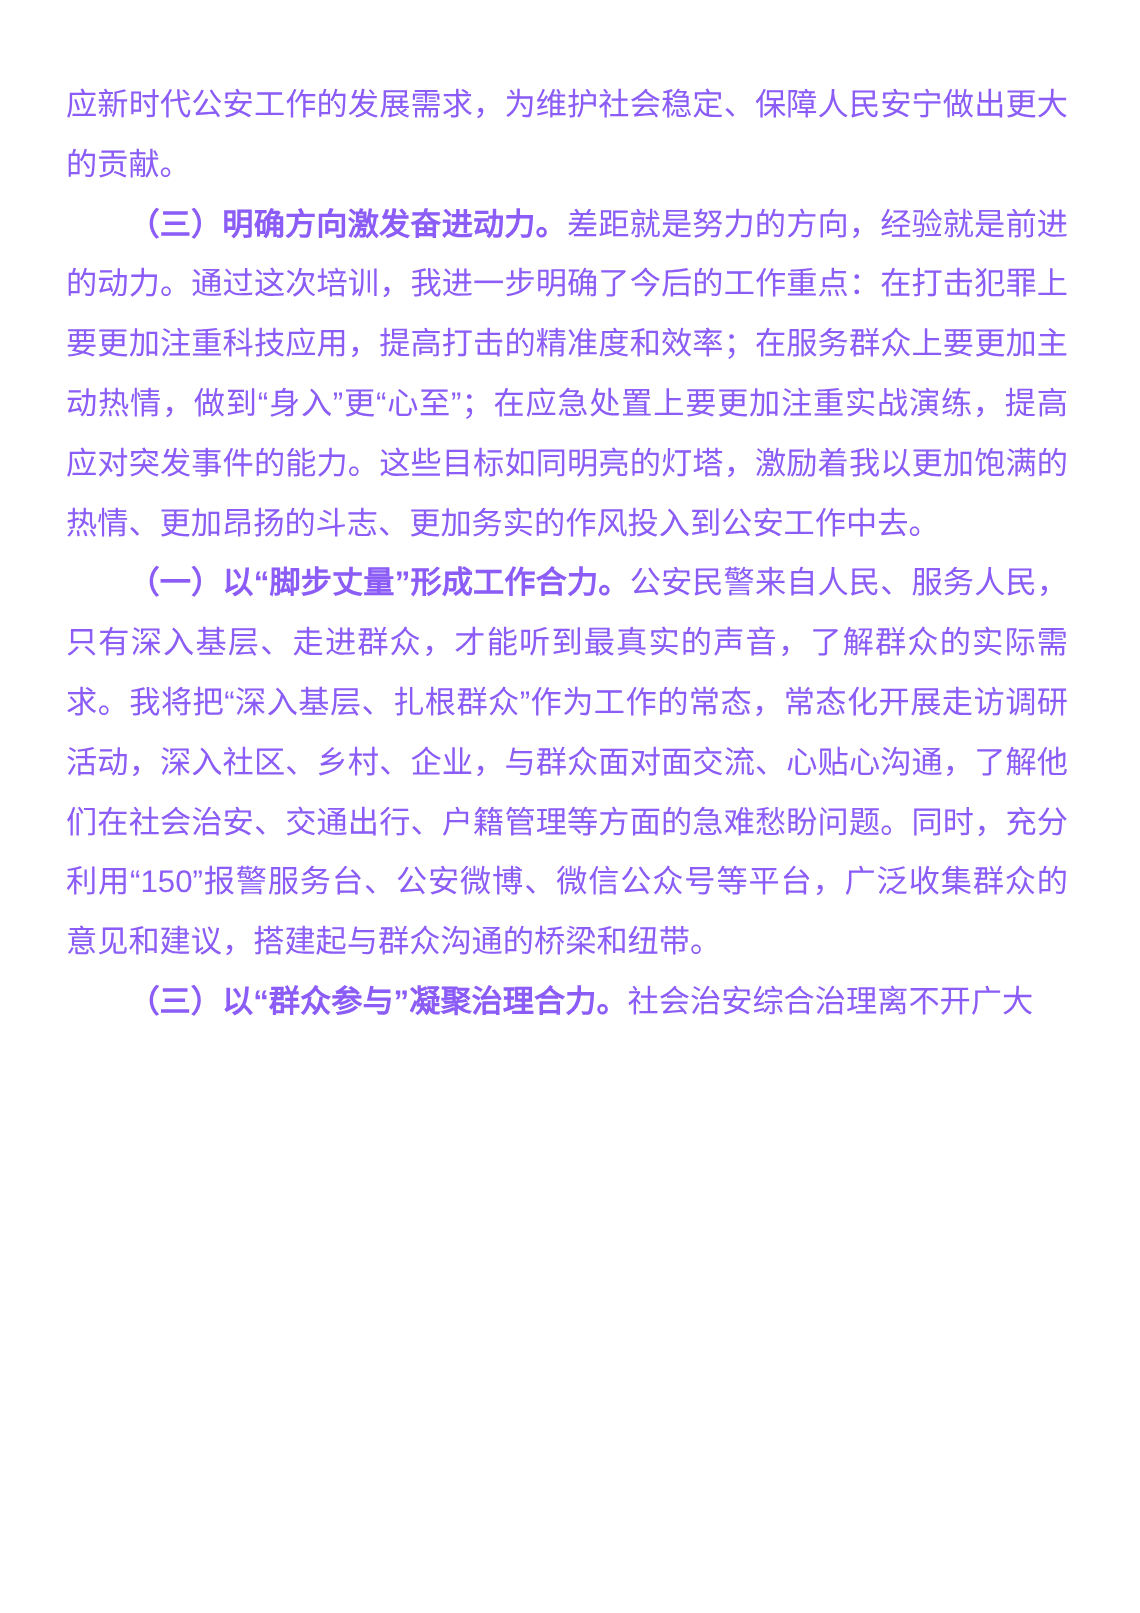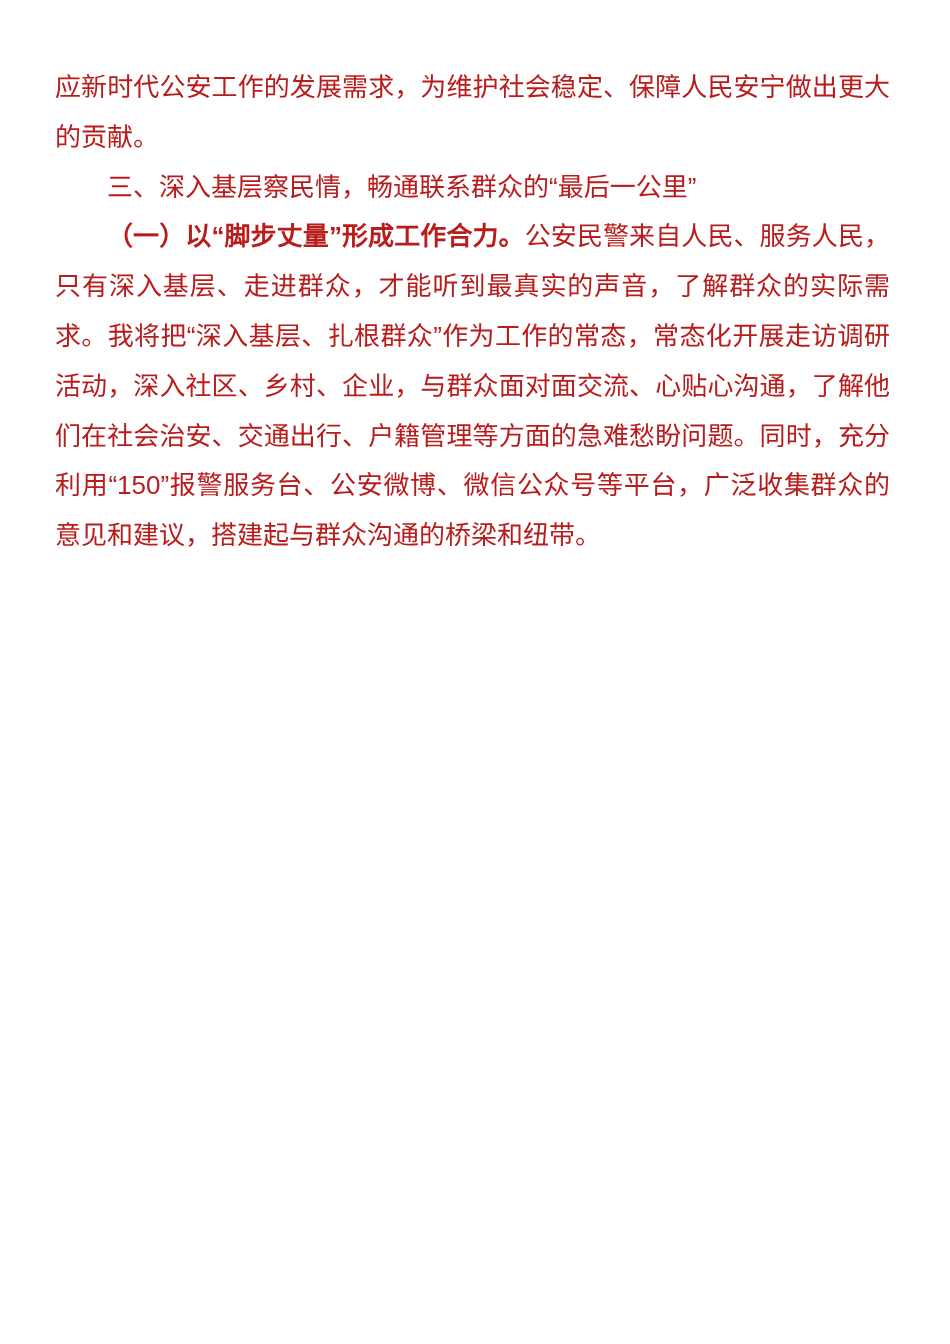--- a/index.html
+++ b/index.html
@@ -14,21 +14,21 @@
     margin: 0 auto;
     background: #ffffff;
     box-sizing: border-box;
     padding: 63px 60px 0 55px;
     overflow: hidden;
   }
   .doc-body {
     font-family: "Liberation Sans", "DejaVu Sans", sans-serif;
     font-size: 26px;
     line-height: 49.8px;
-    color: #b91c1c;
+    color: #8b5cf6;
     text-align: justify;
     text-justify: inter-character;
     word-break: normal;
     overflow-wrap: break-word;
   }
   p.para {
     margin: 0;
     padding: 0;
     text-indent: 0;
   }
@@ -41,16 +41,17 @@
   .run.bold {
     font-weight: 700;
   }
 </style>
 </head>
 <body>
 
 <main class="page">
   <section class="doc-body" id="doc-body">
       <p class="para"><span class="run">应新时代公安工作的发展需求，为维护社会稳定、保障人民安宁做出更大的贡献。</span></p>
-      <p class="para indent section-heading"><span class="run">三、深入基层察民情，畅通联系群众的“最后一公里”</span></p>
+      <p class="para indent"><span class="run bold">（三）明确方向激发奋进动力。</span><span class="run">差距就是努力的方向，经验就是前进的动力。通过这次培训，我进一步明确了今后的工作重点：在打击犯罪上要更加注重科技应用，提高打击的精准度和效率；在服务群众上要更加主动热情，做到“身入”更“心至”；在应急处置上要更加注重实战演练，提高应对突发事件的能力。这些目标如同明亮的灯塔，激励着我以更加饱满的热情、更加昂扬的斗志、更加务实的作风投入到公安工作中去。</span></p>
       <p class="para indent"><span class="run bold">（一）以“脚步丈量”形成工作合力。</span><span class="run">公安民警来自人民、服务人民，只有深入基层、走进群众，才能听到最真实的声音，了解群众的实际需求。我将把“深入基层、扎根群众”作为工作的常态，常态化开展走访调研活动，深入社区、乡村、企业，与群众面对面交流、心贴心沟通，了解他们在社会治安、交通出行、户籍管理等方面的急难愁盼问题。同时，充分利用“150”报警服务台、公安微博、微信公众号等平台，广泛收集群众的意见和建议，搭建起与群众沟通的桥梁和纽带。</span></p>
+      <p class="para indent"><span class="run bold">（三）以“群众参与”凝聚治理合力。</span><span class="run">社会治安综合治理离不开广大</span></p>
     </section>
 </main>
 
 </body></html>

